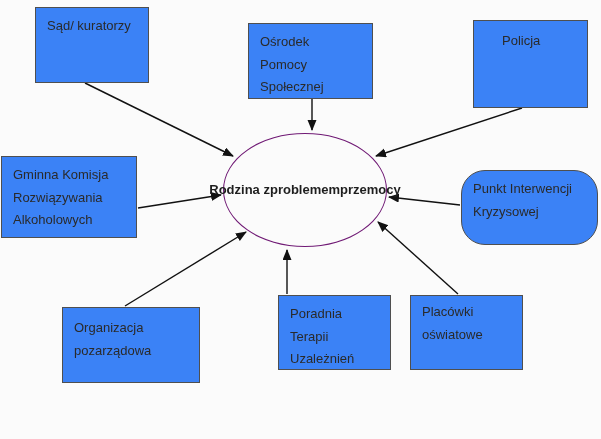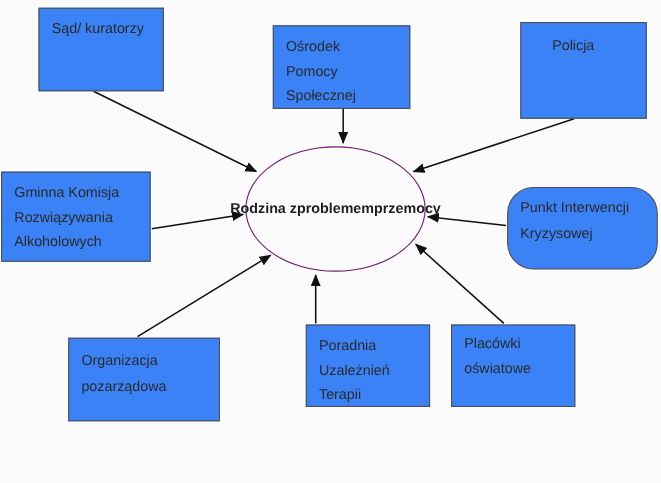--- a/index.html
+++ b/index.html
@@ -101,22 +101,22 @@
     <div class="node-line">Kryzysowej</div>
   </div>
 
   <div class="node-box" style="left:62px; top:307px; width:138px; height:76px; padding-top:9px;">
     <div class="node-line">Organizacja</div>
     <div class="node-line">pozarządowa</div>
   </div>
 
   <div class="node-box" style="left:237px; top:295px; width:113px; height:75px;margin-left:41px;">
     <div class="node-line">Poradnia</div>
+    <div class="node-line">Terapii</div>
     <div class="node-line">Uzależnień</div>
-    <div class="node-line">Terapii</div>
   </div>
 
   <div class="node-box" style="left:410px; top:295px; width:113px; height:75px; padding-top:5px;">
     <div class="node-line">Placówki</div>
     <div class="node-line">oświatowe</div>
   </div>
 
 </div>
 
 </body></html>

